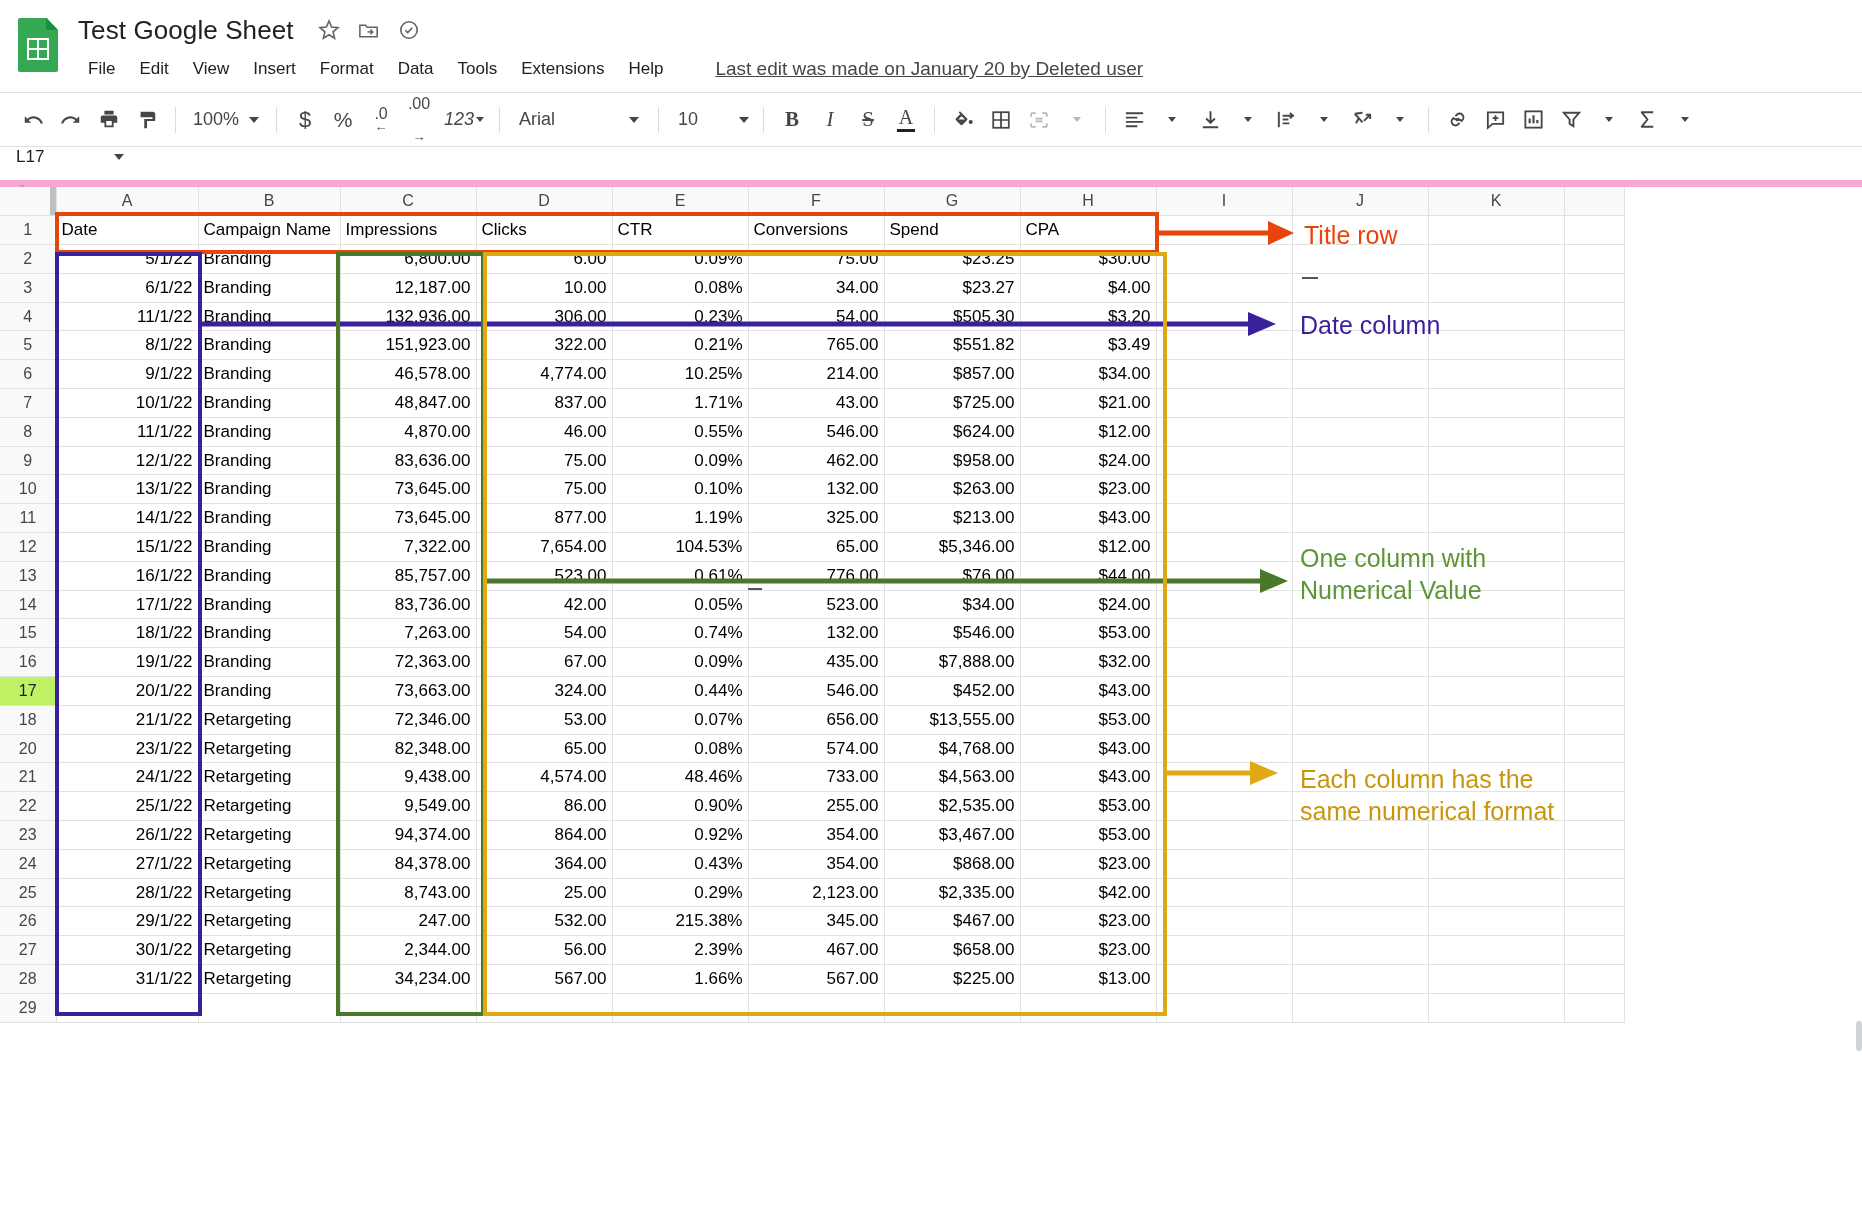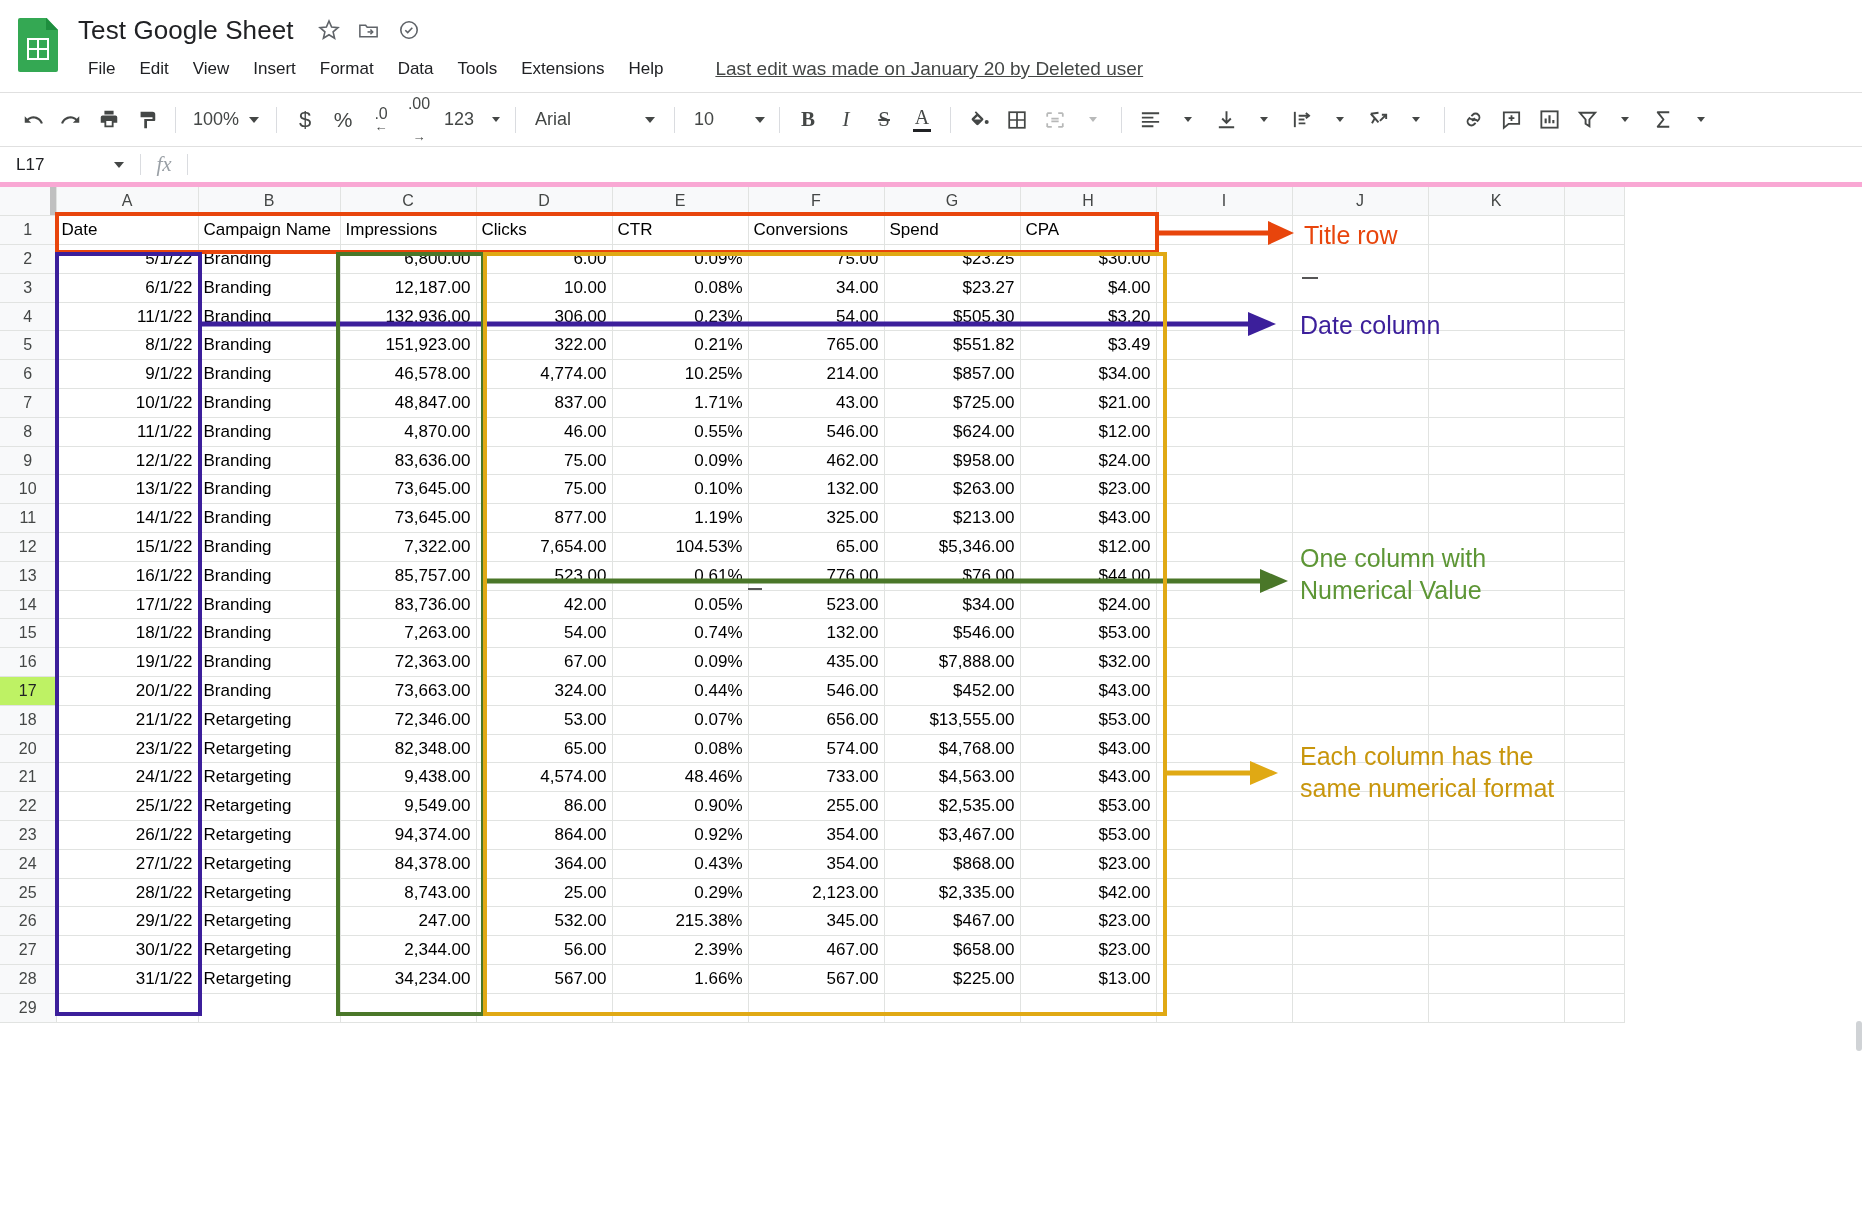--- a/index.html
+++ b/index.html
@@ -128,22 +128,23 @@
   .tb-strike { text-decoration: line-through; font-size: 21px; font-family: "Liberation Serif", serif;}
   .tb-textcolor {
     flex-direction: column; gap: 0px; line-height: 1;
   }
   .tb-textcolor .glyph { font-size: 20px; font-family: "Liberation Serif", serif;}
   .tb-textcolor .bar { width: 18px; height: 3px; background: #202124; margin-top: 2px; }
 
   
   .formulabar {
     height: 40px; display: flex; align-items: stretch;
-    border-bottom: 5px solid #f9a8d4;
+    border-bottom: 7px solid #f9a8d4;
     background: #fff;
+    flex-direction: column;
   }
   .namebox {
     width: 140px; display: flex; align-items: center;
     padding-left: 16px; font-size: 17px; color: #202124;
     position: relative; cursor: text;
   }
   .namebox .caret { position: absolute; right: 16px; }
   .fb-sep { width: 1px; background: #dadce0; margin: 7px 0; }
   .fx {
     width: 46px; display: flex; align-items: center; justify-content: center;
@@ -320,21 +321,21 @@
   <div class="tb" style="font-size:22px;">$</div>
   <div class="tb" style="font-size:21px;">%</div>
   <div class="tb" style="flex-direction:column;line-height:1;">
     <span style="font-size:16px;">.0</span>
     <span style="font-size:13px;margin-top:-2px;">←</span>
   </div>
   <div class="tb" style="flex-direction:column;line-height:1;gap:20px;">
     <span style="font-size:16px;">.00</span>
     <span style="font-size:13px;margin-top:-2px;">→</span>
   </div>
-  <div class="tb" style="gap:18px;">
+  <div class="tb" style="gap:2px;font-style:italic;">
     <span>123</span>
     <span class="caret caret-sm"></span>
   </div>
 
   <div class="tb-sep"></div>
 
   <div class="tb-wide font-box">
     <span>Arial</span>
     <span class="caret"></span>
   </div>
@@ -938,18 +939,18 @@
       <polygon points="1250,574 1278,586 1250,598" fill="#e0a914"></polygon>
 
       <line x1="1302" y1="91" x2="1318" y2="91" stroke="#555" stroke-width="2"></line>
       <line x1="748" y1="402" x2="762" y2="402" stroke="#555" stroke-width="2"></line>
     </svg>
 
     <div class="anno-label" style="left:1304px; top:32px;  color:#e8450c;">Title row</div>
     <div class="anno-label" style="left:1300px; top:122px; color:#3c1f9b;">Date column</div>
     <div class="anno-label" style="left:1300px; top:355px; color:#5d9635;">One column with
 Numerical Value</div>
-    <div class="anno-label" style="left:1300px; top:553px; color:#c8960c;">Each column has the
+    <div class="anno-label" style="left:1300px; top:576px; color:#c8960c;">Each column has the
 same numerical format</div>
   </div>
 
   <div class="scroll-mark" style="top:834px; height:30px;"></div>
 </div>
 
 </body></html>

